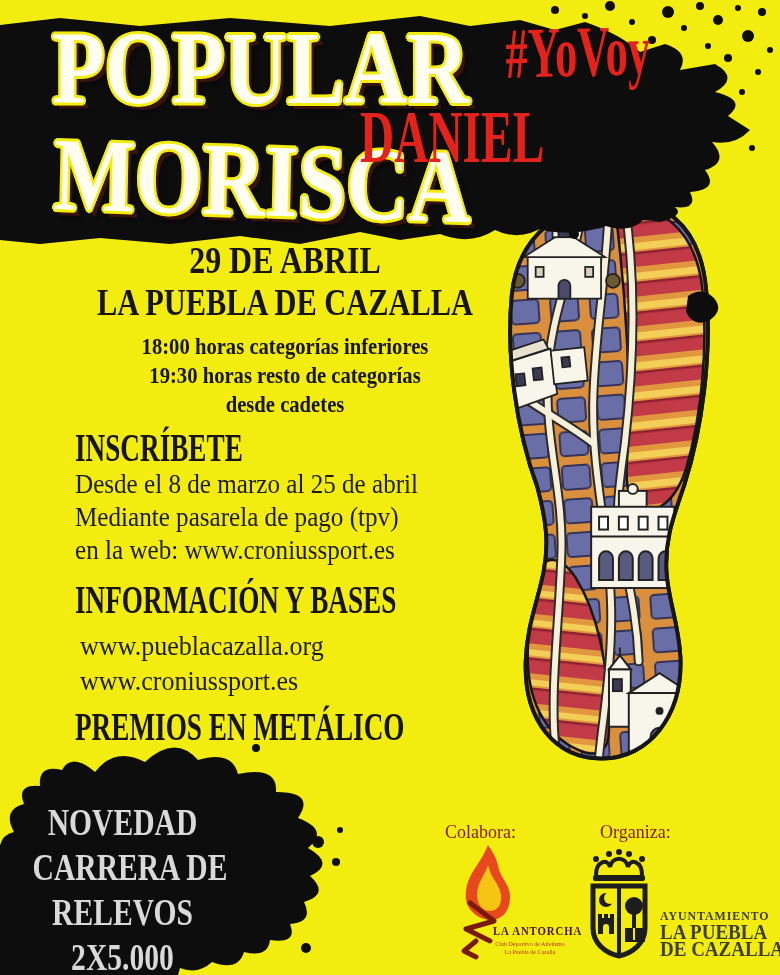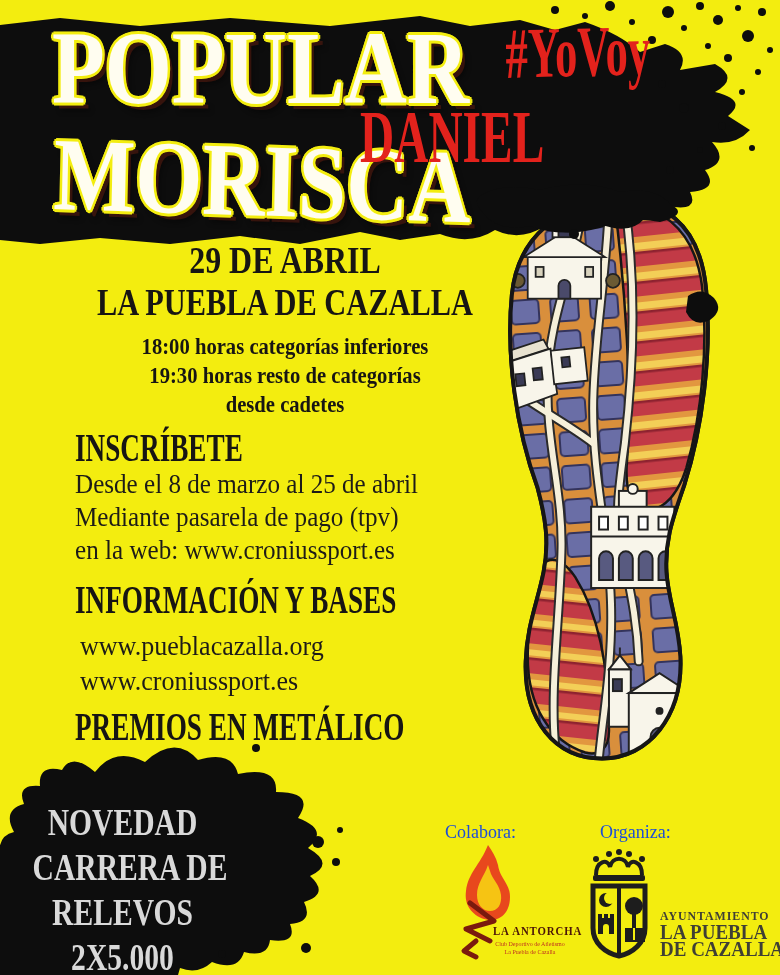--- a/index.html
+++ b/index.html
@@ -49,21 +49,21 @@
   }
   .links{line-height:35px;font-size:28px;}
   
   .novelty{
     position:absolute;left:10px;top:800px;width:225px;z-index:3;
     text-align:center;color:#d9d9d9;font-weight:bold;font-size:37px;
     line-height:45px;transform:scaleX(.8);transform-origin:top center;
     white-space:nowrap;
   }
   
-  .foot-label{position:absolute;top:822px;z-index:3;font-size:18px;color:#1d4ed8;}
+  .foot-label{position:absolute;top:822px;z-index:3;font-size:18px;color:#7f1d1d;}
   .antorcha-name{
     position:absolute;left:493px;top:924px;z-index:3;font-size:12px;font-weight:bold;
     color:#4a1408;letter-spacing:1px;white-space:nowrap;transform:scaleX(.9);transform-origin:top left;
   }
   .antorcha-sub{
     position:absolute;left:488px;top:940px;width:84px;z-index:3;text-align:center;
     font-size:6px;line-height:8px;color:#c03322;
   }
   .ayto{position:absolute;left:660px;z-index:3;color:#3f3f35;white-space:nowrap;transform-origin:top left;}
   .ayto-1{top:909px;font-size:12.5px;font-weight:bold;letter-spacing:1px;transform:scaleX(.95);}

